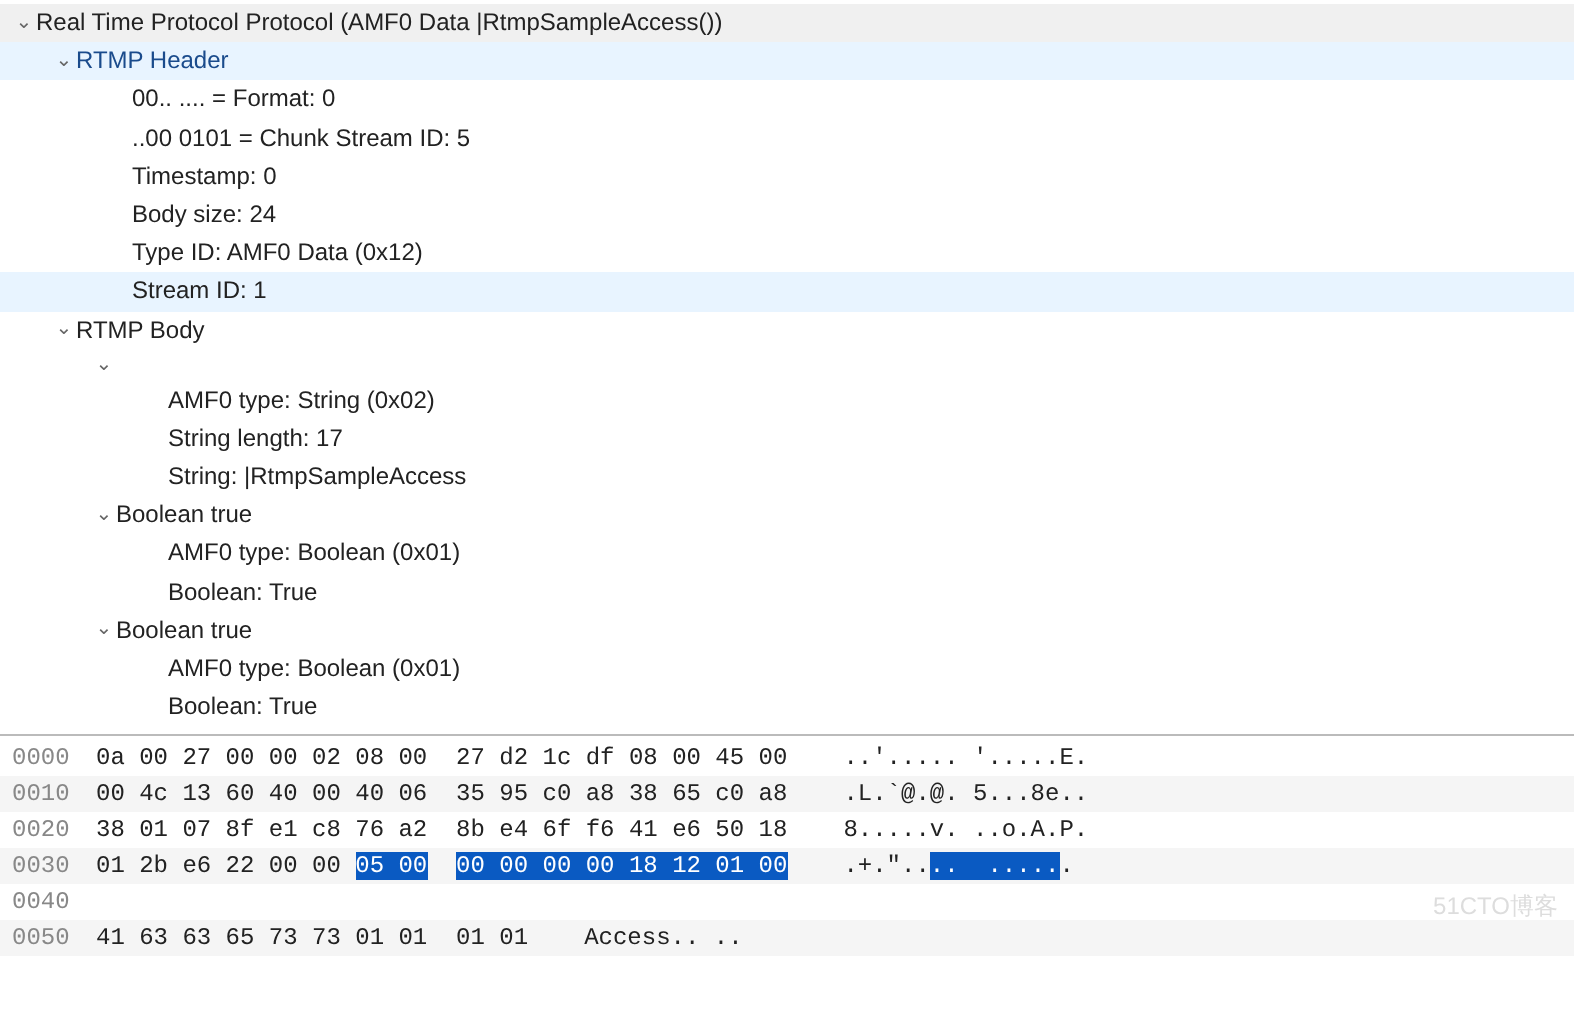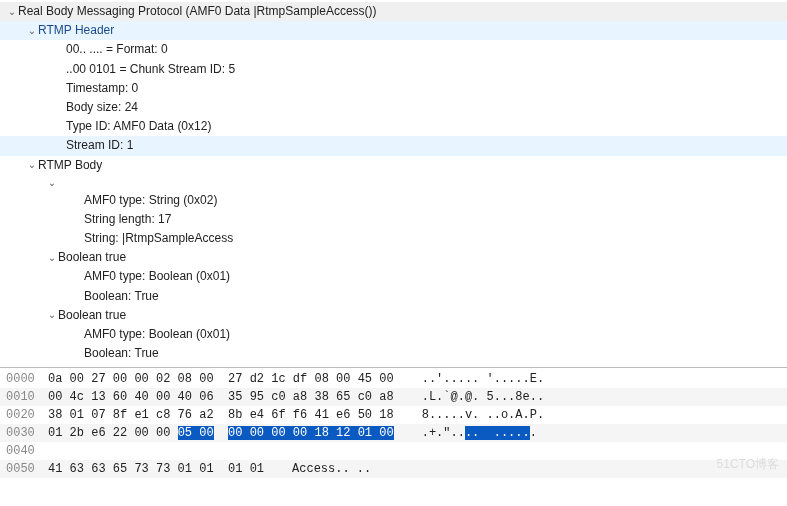--- a/index.html
+++ b/index.html
@@ -59,34 +59,34 @@
   .off { width: 42px; color: #888; }
   .bytes { white-space: pre; }
   .ascii { margin-left: 28px; white-space: pre; }
   .selbyte {
     background: #0a5ac2;
     color: #fff;
   }
   .watermark {
     position: absolute;
     right: 8px;
-    bottom: 9px;
+    bottom: 20px;
     color: #ddd;
     font-family: "Segoe UI", sans-serif;
     font-size: 12px;
   }
 </style>
 </head>
 <body>
 
 <div class="tree">
   <div class="row top">
     <span class="spacer pad0"></span>
     <span class="caret">⌄</span>
-    <span>Real Body Messaging Protocol (AMF0 Data |RtmpSampleAccess())</span>
+    <span>Real Time Protocol Protocol (AMF0 Data |RtmpSampleAccess())</span>
   </div>
 
   <div class="row hl">
     <span class="spacer pad1"></span>
     <span class="caret">⌄</span>
     <span class="link">RTMP Header</span>
   </div>
   <div class="row"><span class="spacer pad3"></span><span>00.. .... = Format: 0</span></div>
   <div class="row"><span class="spacer pad3"></span><span>..00 0101 = Chunk Stream ID: 5</span></div>
   <div class="row"><span class="spacer pad3"></span><span>Timestamp: 0</span></div>

